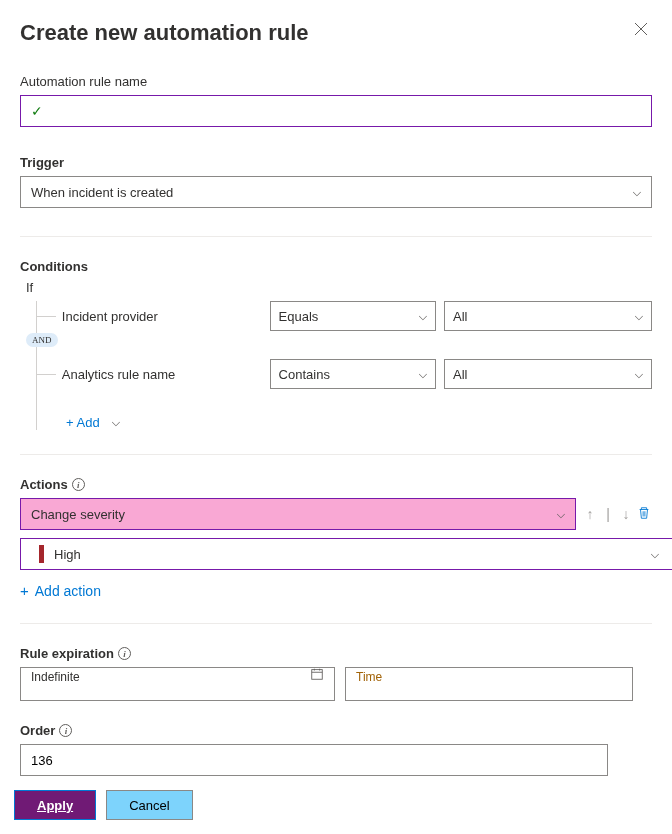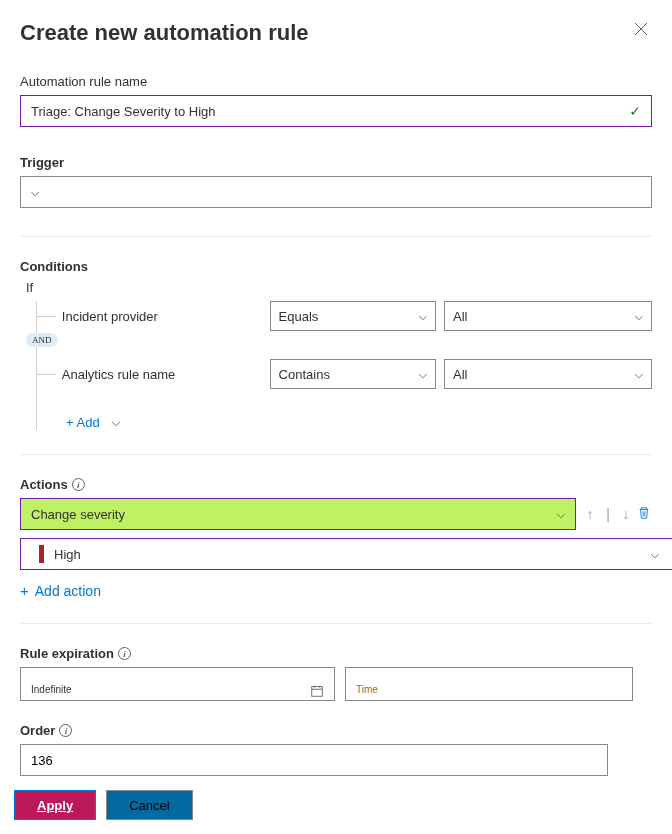--- a/index.html
+++ b/index.html
@@ -159,21 +159,21 @@
       margin-bottom: 8px;
     }
     .action-select {
       flex: 1;
       height: 32px;
       border: 1px solid #7719aa;
       padding: 0 10px;
       display: flex;
       align-items: center;
       justify-content: space-between;
-      background: #bef264;
+      background: #f9a8d4;
       cursor: pointer;
       font-size: 13px;
     }
     .action-icons {
       display: flex;
       gap: 2px;
       align-items: center;
       color: #a19f9d;
     }
     .action-icons .icon {
@@ -220,24 +220,24 @@
     .exp-row {
       display: flex;
       gap: 10px;
       margin-bottom: 22px;
     }
     .exp-input {
       height: 32px;
       border: 1px solid #8a8886;
       padding: 16px 10px;
       display: flex;
-      align-items: flex-start;
+      align-items: flex-end;
       justify-content: space-between;
       background: #fff;
-      font-size: 10px;
+      font-size: 12px;
       cursor: pointer;
     }
     .exp-input.date { width: 315px; }
     .exp-input.time { width: 288px; color: #a16207; }
     .cal-icon { color: #605e5c; font-size: 14px; }
     .order-input {
       width: 588px;
       height: 32px;
       border: 1px solid #8a8886;
       padding: 0 10px;
@@ -248,53 +248,53 @@
       bottom: 14px;
       left: 14px;
       display: flex;
       gap: 10px;
     }
     .btn {
       height: 30px;
       padding: 0 22px;
       font-size: 13px;
       border: 1px solid #8a8886;
-      background: #0369a1;
+      background: #7dd3fc;
       cursor: pointer;
     }
     .btn.primary {
-      background: #be185d;
+      background: #701a75;
       border-color: #0078d4;
       color: #fff;
       font-weight: 600;
       text-decoration: underline;
     }
   </style>
 </head>
 <body>
 
 <div class="page-title">Create new automation rule</div>
 <div class="close-btn">
   <svg width="14" height="14" viewBox="0 0 14 14">
       <line x1="1" y1="1" x2="13" y2="13" stroke="#605e5c" stroke-width="1"></line>
       <line x1="13" y1="1" x2="1" y2="13" stroke="#605e5c" stroke-width="1"></line>
     </svg>
 </div>
 
 <div class="field-row">
   <div class="section-label">Automation rule name</div>
   <div class="input-box purple">
-    <span class="text">Triage: Change Severity to High</span>
     <span class="checkmark">✓</span>
   </div>
 </div>
 
 <div class="field-row">
   <div class="section-label bold">Trigger</div>
   <div class="input-box">
+    <span class="text">When incident is created</span>
     <span class="chevron">⌵</span>
   </div>
 </div>
 
 <hr class="divider">
 
 <div class="conditions-block">
   <div class="section-label bold">Conditions</div>
   <div class="if-label">If</div>
 

